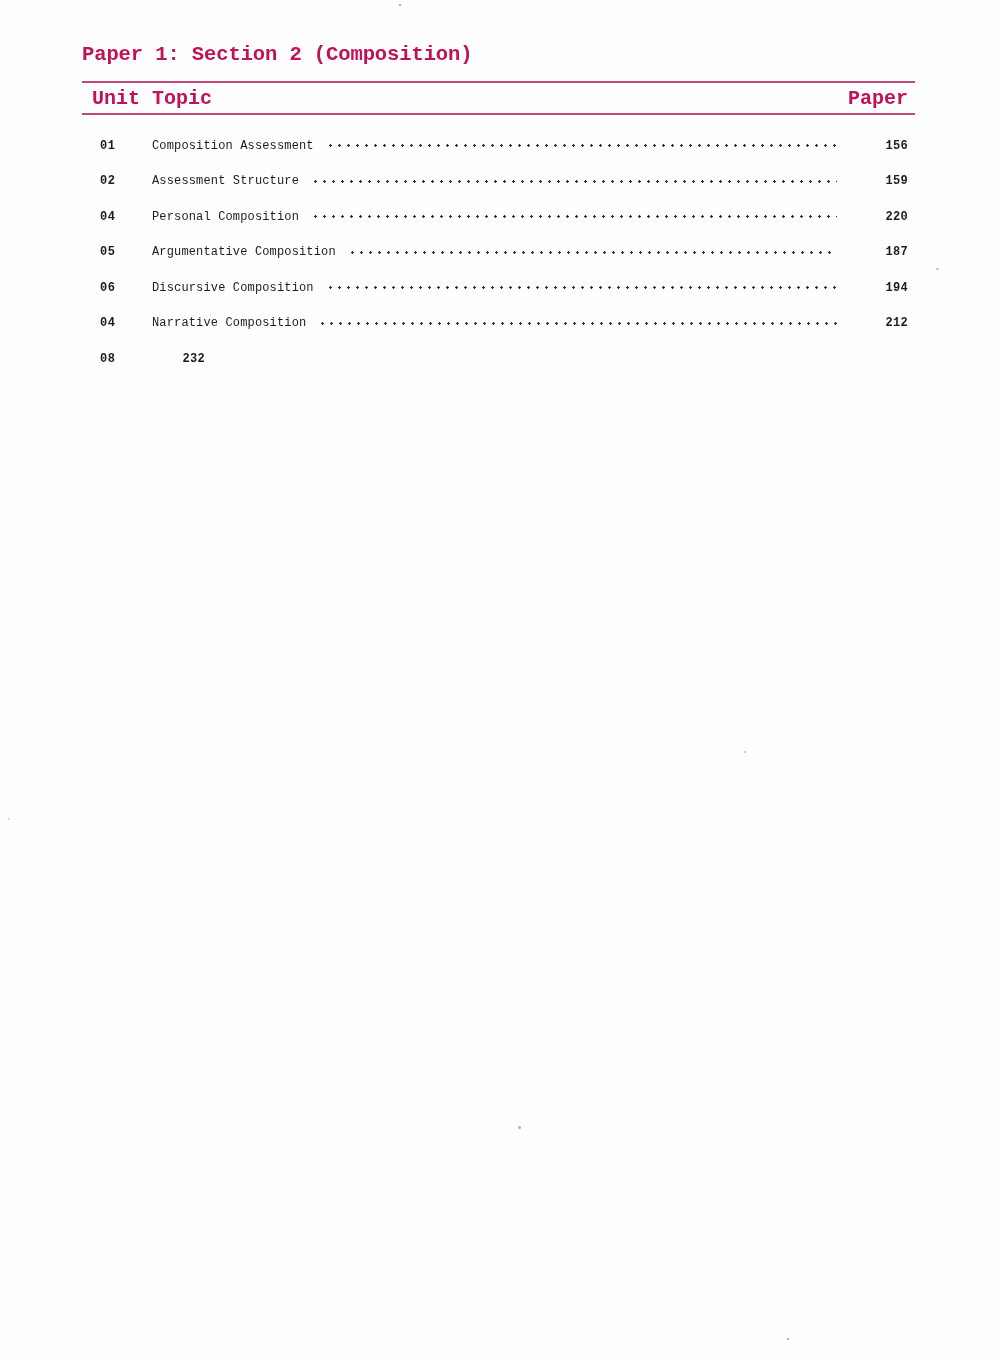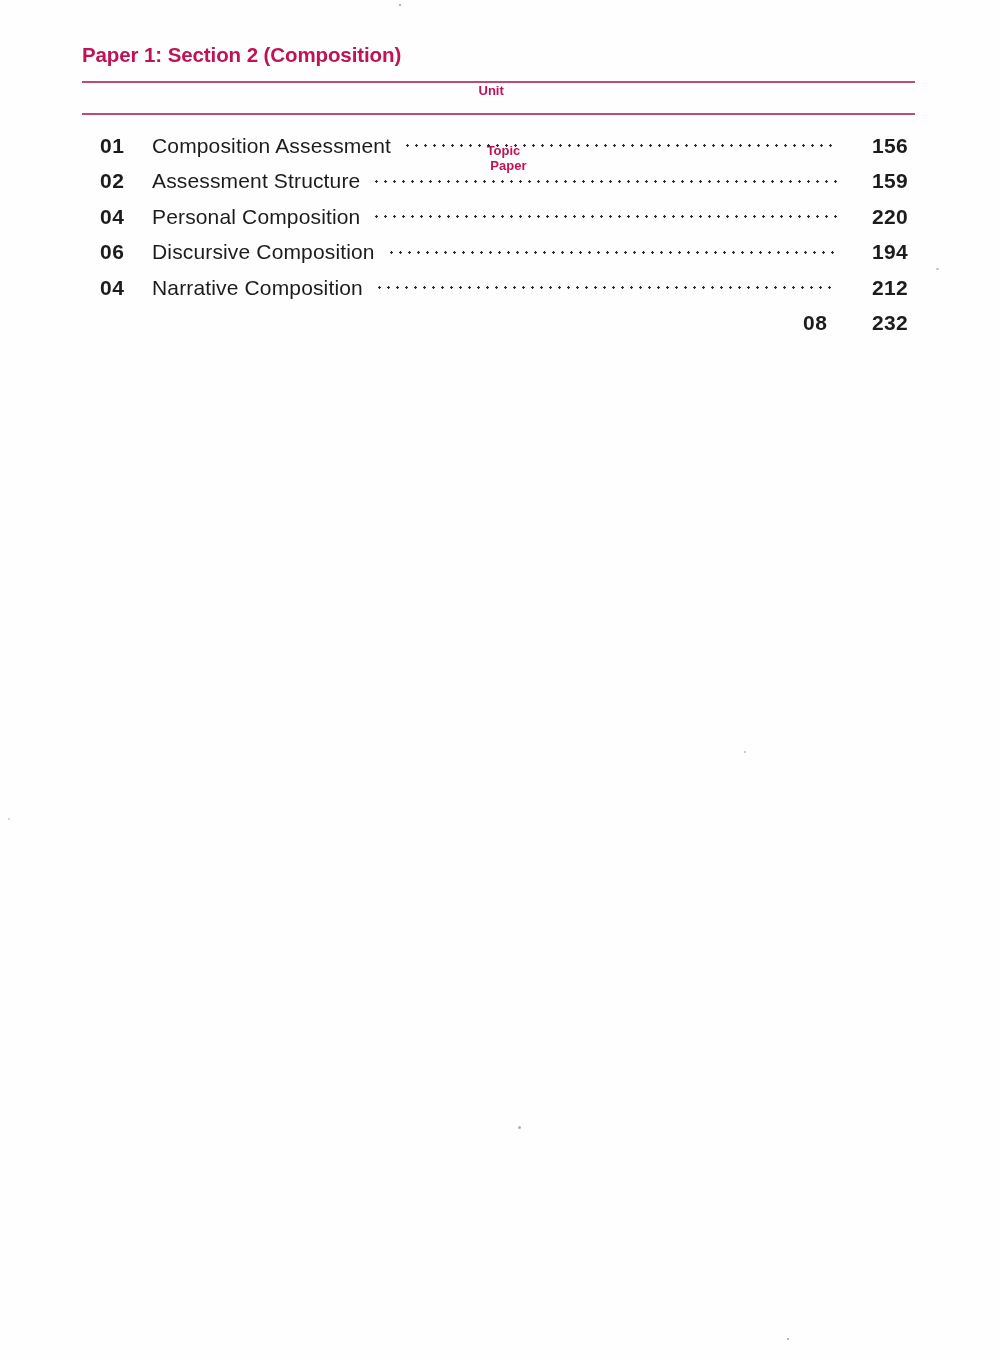--- a/index.html
+++ b/index.html
@@ -13,54 +13,53 @@
     width: 1000px;
     height: 1360px;
     background: #fefefe;
     overflow: hidden;
   }
   .content {
     position: absolute;
     left: 82px;
     top: 0;
     width: 833px; 
+    font-family: Liberation Mono, monospace;
   }
   .section-title {
     margin-top: 42px;
     margin-bottom: 13px;
     font-size: 20.5px;
     font-weight: 700;
     letter-spacing: -0.1px;
     color: #bf1257;
     line-height: 26px;
   }
   .rule {
     height: 0;
     border-top: 2.5px solid #c0487c;
   }
   .header-row {
     display: flex;
     align-items: center;
     height: 30px;
     color: #bf1257;
     font-weight: 700;
-    font-size: 13px;
-    flex-direction: column;
+    font-size: 20px;
   }
   .col-unit { width: 60px; flex: 0 0 60px; }
   .header-row .col-unit { padding-left: 10px; }
   .col-topic { flex: 1 1 auto; padding-left: 10px; display: flex; align-items: center; min-width: 0; }
   .col-page { width: 70px; flex: 0 0 70px; text-align: right; padding-right: 7px; }
   .rows { margin-top: 13px; }
   .toc-row {
     display: flex;
     align-items: center;
     height: 35.5px;
-    font-size: 21px;
-    justify-content: flex-end;
+    font-size: 12px;
   }
   .unit-number {
     display: block;
     padding-left: 18px;
     font-weight: 700;
     letter-spacing: 0.5px;
   }
   .topic-label {
     white-space: nowrap;
     letter-spacing: 0.15px;
@@ -140,20 +139,30 @@
         <span class="col-unit">
             <span class="unit-number">04</span>
           </span>
         <span class="col-topic">
           <span class="topic-label">Personal Composition</span>
           <span class="dot-leader"></span>
         </span>
         <span class="col-page"><span class="page-number">220</span></span>
       </div>
 
+      <div class="toc-row">
+        <span class="col-unit">
+            <span class="unit-number">05</span>
+          </span>
+        <span class="col-topic">
+          <span class="topic-label">Argumentative Composition</span>
+          <span class="dot-leader"></span>
+        </span>
+        <span class="col-page"><span class="page-number">187</span></span>
+      </div>
 
       <div class="toc-row">
         <span class="col-unit">
             <span class="unit-number">06</span>
           </span>
         <span class="col-topic">
           <span class="topic-label">Discursive Composition</span>
           <span class="dot-leader"></span>
         </span>
         <span class="col-page"><span class="page-number">194</span></span>

